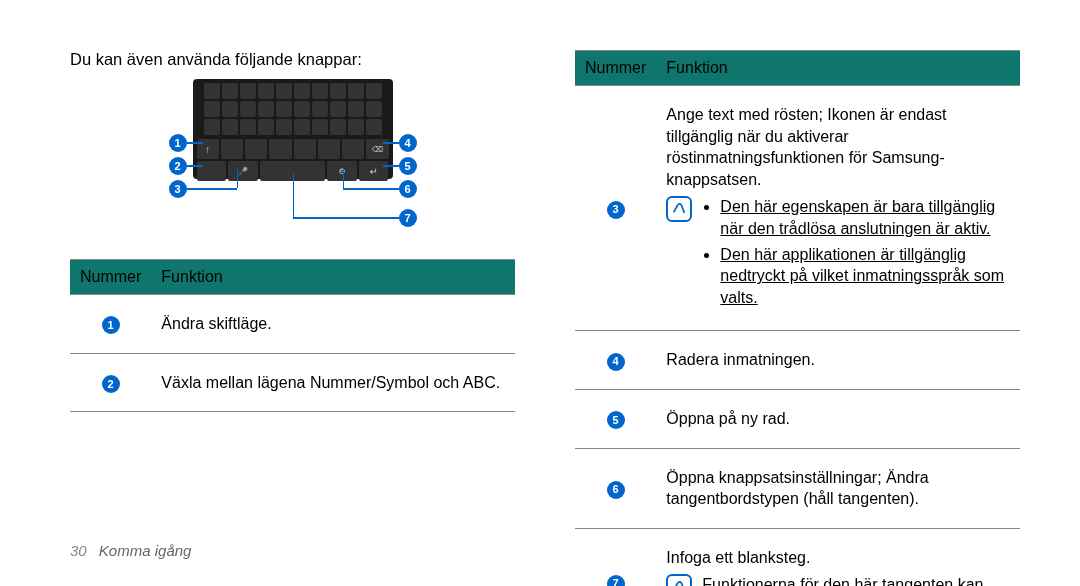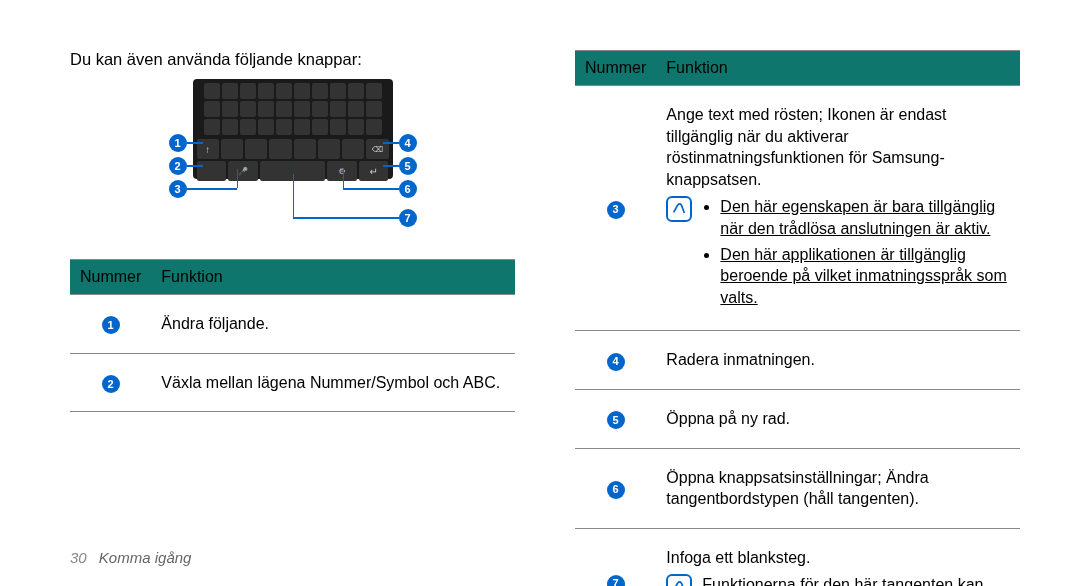--- a/index.html
+++ b/index.html
@@ -145,21 +145,21 @@
   }
   .note-icon svg { width: 16px; height: 16px; }
   ul.bullets {
     list-style: disc;
     padding-left: 18px;
   }
   ul.bullets li { margin-bottom: 4px; }
 
   .footer {
     position: absolute;
-    bottom: 20px;
+    bottom: 27px;
     left: 70px;
     font-size: 15px;
     font-style: italic;
     color: #666;
   }
   .footer .pno {
     font-style: italic;
     color: #888;
     margin-right: 8px;
   }
@@ -254,21 +254,21 @@
     <table class="func">
       <thead>
         <tr>
           <th>Nummer</th>
           <th>Funktion</th>
         </tr>
       </thead>
       <tbody>
         <tr>
           <td class="num-cell"><span class="circle-num">1</span></td>
-          <td>Ändra följande.</td>
+          <td>Ändra skiftläge.</td>
         </tr>
         <tr>
           <td class="num-cell"><span class="circle-num">2</span></td>
           <td>Växla mellan lägena Nummer/Symbol och ABC.</td>
         </tr>
       </tbody>
     </table>
   </div>
 
   <div class="col">
@@ -285,21 +285,21 @@
           <td>
             <div>Ange text med rösten; Ikonen är endast tillgänglig när du aktiverar röstinmatningsfunktionen för Samsung-knappsatsen.</div>
             <div class="note-box">
               <div class="note-icon">
                 <svg viewBox="0 0 24 24" fill="none" stroke="currentColor" stroke-width="2.5">
                     <path d="M4 17 L10 6 M10 6 Q14 2 16 7 L20 18"></path>
                   </svg>
               </div>
               <ul class="bullets">
                 <li>Den här egenskapen är bara tillgänglig när den trådlösa anslutningen är aktiv.</li>
-                <li>Den här applikationen är tillgänglig beroende på vilket inmatningsspråk som valts.</li>
+                <li>Den här applikationen är tillgänglig nedtryckt på vilket inmatningsspråk som valts.</li>
               </ul>
             </div>
           </td>
         </tr>
         <tr>
           <td class="num-cell"><span class="circle-num">4</span></td>
           <td>Radera inmatningen.</td>
         </tr>
         <tr>
           <td class="num-cell"><span class="circle-num">5</span></td>

